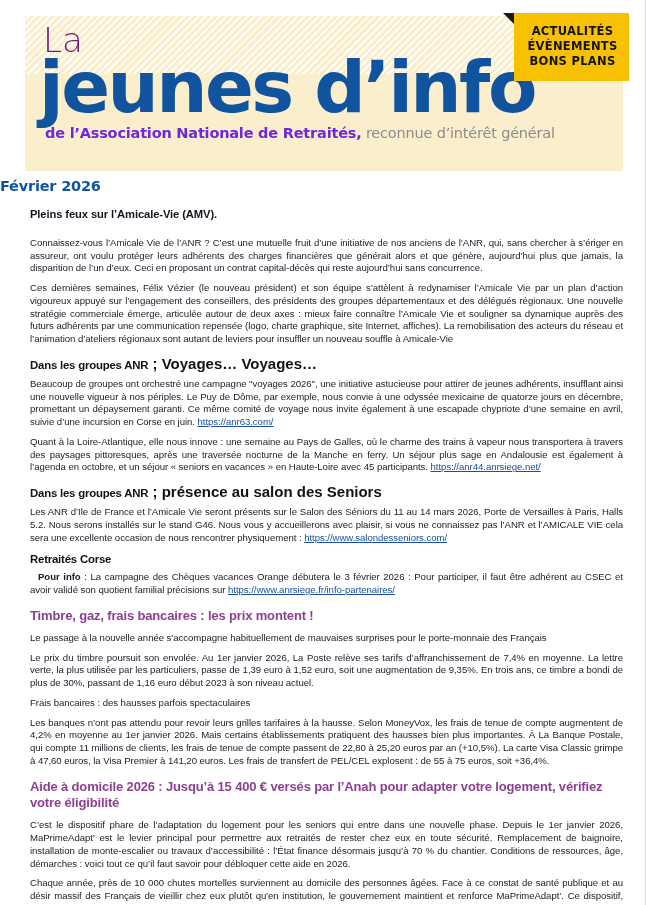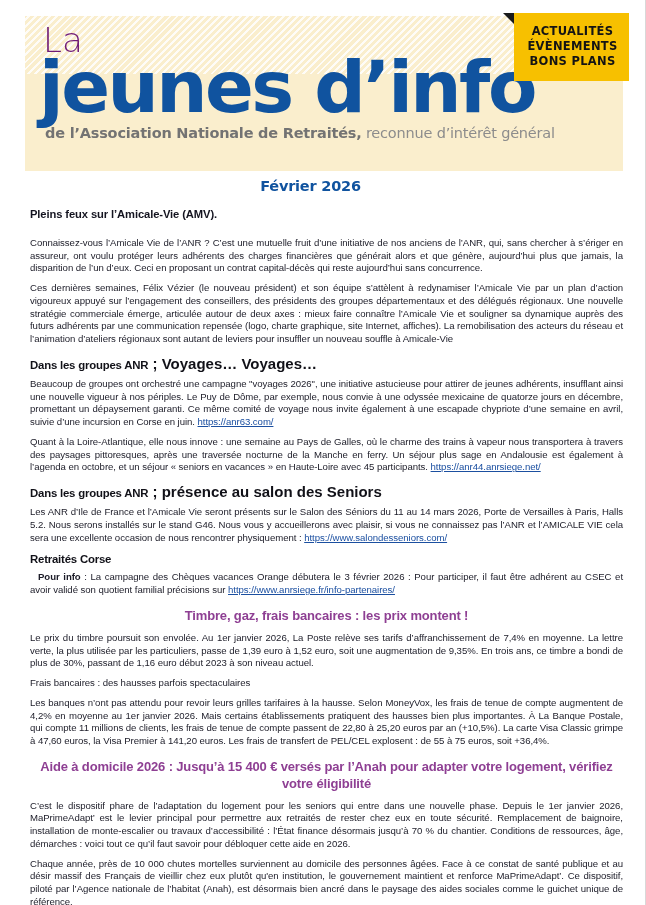--- a/index.html
+++ b/index.html
@@ -67,21 +67,21 @@
   }
   .subtitle {
     margin: 5px 0 0 2px;
     font-size: 14.5px;
     line-height: 1.1;
     white-space: nowrap;
   }
   .subtitle .sub-bold {
     font-family: "DejaVu Sans", sans-serif;
     font-weight: 700;
-    color: #737373;
+    color: #6d28d9;
     letter-spacing: -0.2px;
   }
   .subtitle .sub-light {
     font-family: "DejaVu Sans", sans-serif;
     font-weight: 400;
     color: #8c8c8c;
     letter-spacing: -0.2px;
   }
 
   
@@ -108,21 +108,21 @@
     font-family: "DejaVu Sans", sans-serif;
     font-size: 11.5px;
     font-weight: 700;
     color: #141414;
     line-height: 1.32;
     letter-spacing: 0.3px;
   }
 
   
   .issue-date {
-    text-align: center;
+    text-align: left;
     margin: 7px 24px 0 0;
     font-family: "DejaVu Sans", sans-serif;
     font-size: 14.5px;
     font-weight: 700;
     color: #10539f;
     letter-spacing: -0.2px;
   }
 
   
   .content {
@@ -156,21 +156,21 @@
     font-size: 15px;
     font-weight: 700;
     letter-spacing: 0;
   }
   h2.magenta {
     margin: 11px 0 7px 0;
     font-size: 13px;
     font-weight: 700;
     color: #8e3f93;
     line-height: 1.3;
-    text-align: center;
+    text-align: left;
     letter-spacing: -0.15px;
   }
   a.ext {
     color: #1b4fa0;
     text-decoration: underline;
   }
   .runin { font-weight: 700; padding-left: 8px; }
 </style>
 </head>
 <body>
@@ -214,20 +214,21 @@
     <span>Dans les groupes ANR</span><span class="sect-sub"> ; présence au salon des Seniors</span>
   </h2>
 
   <p><span>Les ANR d’Ile de France et l’Amicale Vie seront présents sur le Salon des Séniors du 11 au 14 mars 2026, Porte de Versailles à Paris, Halls 5.2. Nous serons installés sur le stand G46. Nous vous y accueillerons avec plaisir, si vous ne connaissez pas l’ANR et l’AMICALE VIE cela sera une excellente occasion de nous rencontrer physiquement : </span><a class="ext" href="#">https://www.salondesseniors.com/</a></p>
 
   <h2 class="sect">Retraités Corse</h2>
 
   <p><span class="runin">Pour info</span><span> : La campagne des Chèques vacances Orange débutera le 3 février 2026 : Pour participer, il faut être adhérent au CSEC et avoir validé son quotient familial précisions sur </span><a class="ext" href="#">https://www.anrsiege.fr/info-partenaires/</a></p>
 
   <h2 class="magenta">Timbre, gaz, frais bancaires : les prix montent !</h2>
+  <p>Le passage à la nouvelle année s'accompagne habituellement de mauvaises surprises pour le porte-monnaie des Français</p>
   <p>Le prix du timbre poursuit son envolée. Au 1er janvier 2026, La Poste relève ses tarifs d’affranchissement de 7,4% en moyenne. La lettre verte, la plus utilisée par les particuliers, passe de 1,39 euro à 1,52 euro, soit une augmentation de 9,35%. En trois ans, ce timbre a bondi de plus de 30%, passant de 1,16 euro début 2023 à son niveau actuel.</p>
   <p>Frais bancaires : des hausses parfois spectaculaires</p>
   <p>Les banques n’ont pas attendu pour revoir leurs grilles tarifaires à la hausse. Selon MoneyVox, les frais de tenue de compte augmentent de 4,2% en moyenne au 1er janvier 2026. Mais certains établissements pratiquent des hausses bien plus importantes. À La Banque Postale, qui compte 11 millions de clients, les frais de tenue de compte passent de 22,80 à 25,20 euros par an (+10,5%). La carte Visa Classic grimpe à 47,60 euros, la Visa Premier à 141,20 euros. Les frais de transfert de PEL/CEL explosent : de 55 à 75 euros, soit +36,4%.</p>
 
   <h2 class="magenta">Aide à domicile 2026 : Jusqu’à 15 400 € versés par l’Anah pour adapter votre logement, vérifiez votre éligibilité</h2>
   <p>C’est le dispositif phare de l’adaptation du logement pour les seniors qui entre dans une nouvelle phase. Depuis le 1er janvier 2026, MaPrimeAdapt’ est le levier principal pour permettre aux retraités de rester chez eux en toute sécurité. Remplacement de baignoire, installation de monte-escalier ou travaux d’accessibilité : l’État finance désormais jusqu’à 70 % du chantier. Conditions de ressources, âge, démarches : voici tout ce qu’il faut savoir pour débloquer cette aide en 2026.</p>
   <p>Chaque année, près de 10 000 chutes mortelles surviennent au domicile des personnes âgées. Face à ce constat de santé publique et au désir massif des Français de vieillir chez eux plutôt qu'en institution, le gouvernement maintient et renforce MaPrimeAdapt’. Ce dispositif, piloté par l’Agence nationale de l’habitat (Anah), est désormais bien ancré dans le paysage des aides sociales comme le guichet unique de référence.</p>
 
 </main>
 

